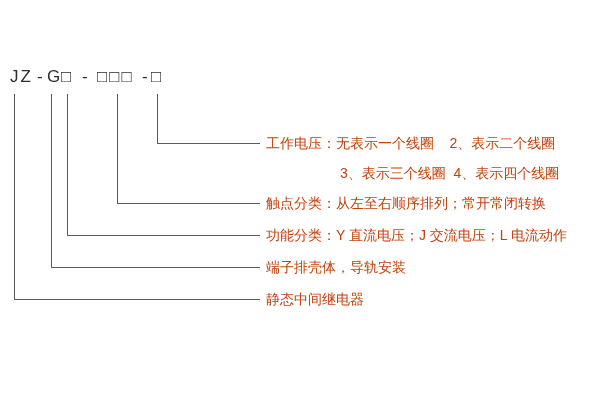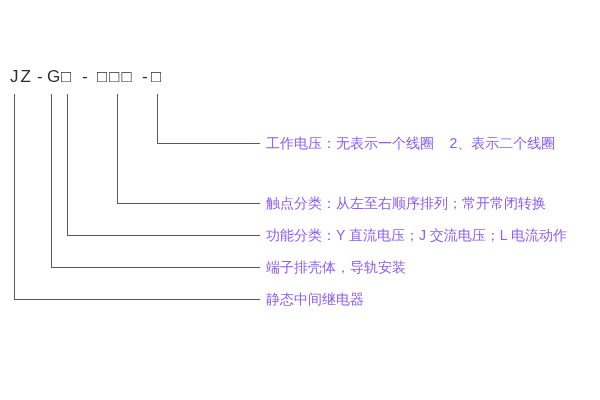--- a/index.html
+++ b/index.html
@@ -32,21 +32,21 @@
   .hline {
     position: absolute;
     height: 1px;
     background: #5a5a5a;
   }
   .label {
     position: absolute;
     left: 266px;
     font-size: 14px;
     line-height: 18px;
-    color: #8b5cf6;
+    color: #c2410c;
     white-space: pre;
   }
 </style>
 </head>
 <body>
 
 <div class="page">
 
   <span class="model-seg" style="left:10px;">JZ</span>
   <span class="model-seg" style="left:37px;">-</span>
@@ -66,18 +66,19 @@
   <div class="vline" style="left:67px; top:94px; height:141px;"></div>
   <div class="hline" style="left:67px; top:235px; width:193px;"></div>
 
   <div class="vline" style="left:51px; top:94px; height:173px;"></div>
   <div class="hline" style="left:51px; top:267px; width:209px;"></div>
 
   <div class="vline" style="left:14px; top:94px; height:205px;"></div>
   <div class="hline" style="left:14px; top:299px; width:246px;"></div>
 
   <div class="label" style="top:134px;">工作电压：无表示一个线圈    2、表示二个线圈</div>
+  <div class="label" style="top:164px; left:340px;">3、表示三个线圈  4、表示四个线圈</div>
   <div class="label" style="top:226px;">功能分类：Y 直流电压；J 交流电压；L 电流动作</div>
   <div class="label" style="top:194px;">触点分类：从左至右顺序排列；常开常闭转换</div>
   <div class="label" style="top:258px;">端子排壳体，导轨安装</div>
   <div class="label" style="top:290px;">静态中间继电器</div>
 
 </div>
 
 </body></html>

